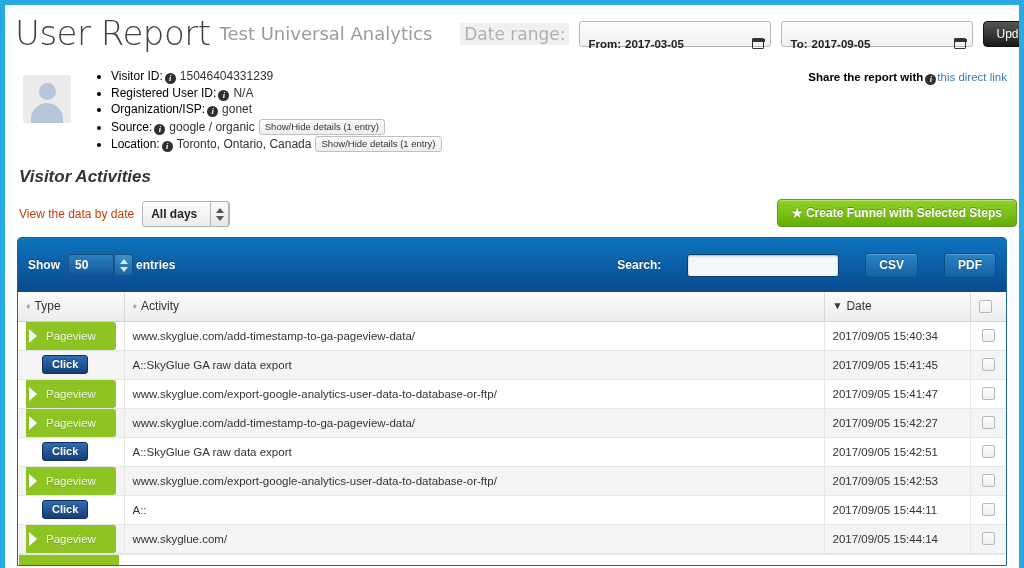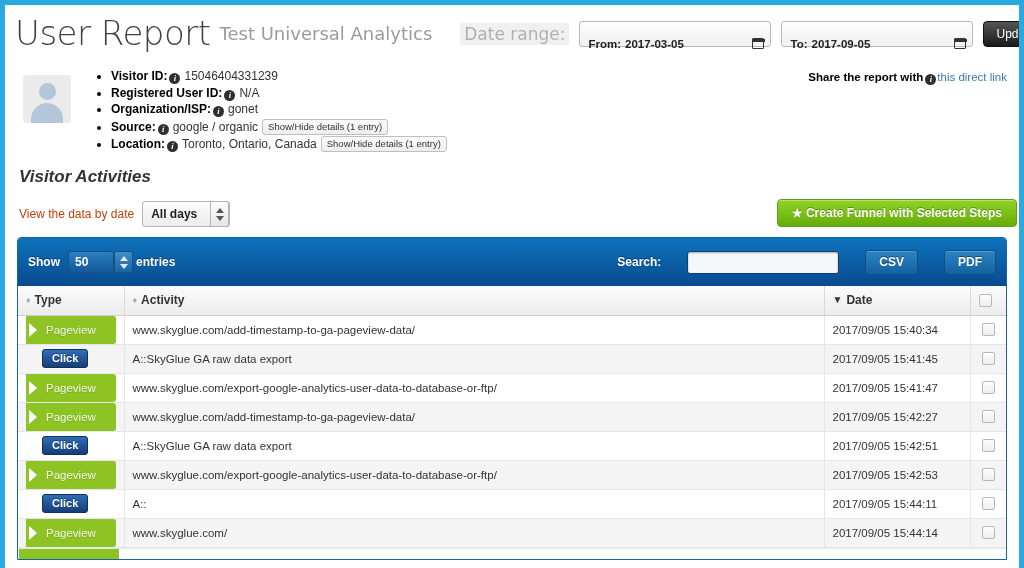--- a/index.html
+++ b/index.html
@@ -138,21 +138,21 @@
     padding: 0 0 0 16px;
     list-style: disc;
     font-size: 12px;
     color: #000;
   }
   .info-list li {
     line-height: 15.5px;
     margin-bottom: 1px;
     white-space: nowrap;
   }
-  .info-list li b { font-weight: bold; margin-top: 31px; }
+  .info-list li b { font-weight: normal; margin-top: 31px; }
   .ivalue { font-weight: normal; color: #333; margin-left: 3px; }
   .info-icon {
     display: inline-block;
     width: 11px; height: 11px;
     border-radius: 50%;
     background: #2f2f2f;
     color: #fff;
     font-size: 8.5px;
     font-weight: bold;
     font-style: italic;
@@ -267,21 +267,21 @@
 
   
   .panel {
     margin: 10px 12px 0 12px;
     border: 1px solid #1565a8;
     border-radius: 4px 4px 0 0;
     overflow: hidden;
     background: #fff;
   }
   .toolbar {
-    height: 48px;
+    height: 54px;
     background: linear-gradient(#0d73bc, #0a4a8f);
     display: flex;
     align-items: center;
     padding: 0 10px;
     position: relative;
   }
   .tb-left, .tb-right { display: flex; align-items: center; }
   .tb-right { margin-left: auto; gap: 18px; }
   .tb-text {
     color: #fff;
@@ -353,21 +353,21 @@
 
   
   table.dt { width: 100%; border-collapse: collapse; table-layout: fixed; }
   table.dt thead th {
     background: linear-gradient(#fbfbfb, #ececec);
     border-bottom: 1px solid #cfcfcf;
     border-right: 1px solid #d9d9d9;
     height: 29px;
     text-align: left;
     font-size: 12px;
-    font-weight: bold;
+    font-weight: normal;
     color: #333;
     padding: 0 8px;
     white-space: nowrap;
   }
   table.dt thead th:last-child { border-right: none; }
   .sort-mark {
     display: inline-block;
     color: #aaa;
     font-size: 9px;
     margin-right: 4px;

